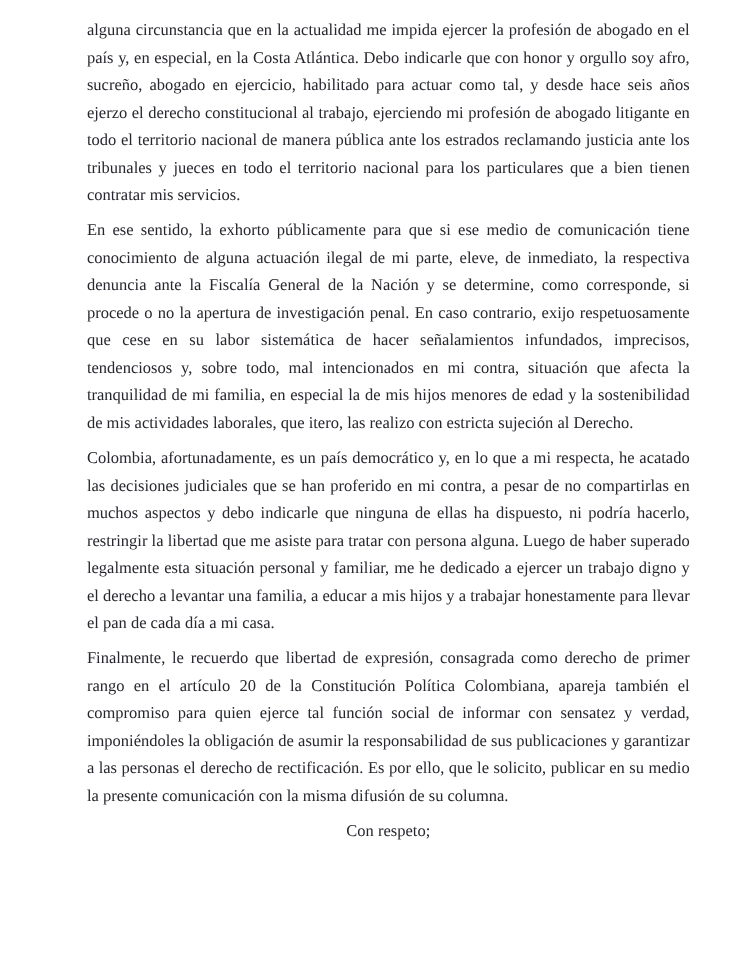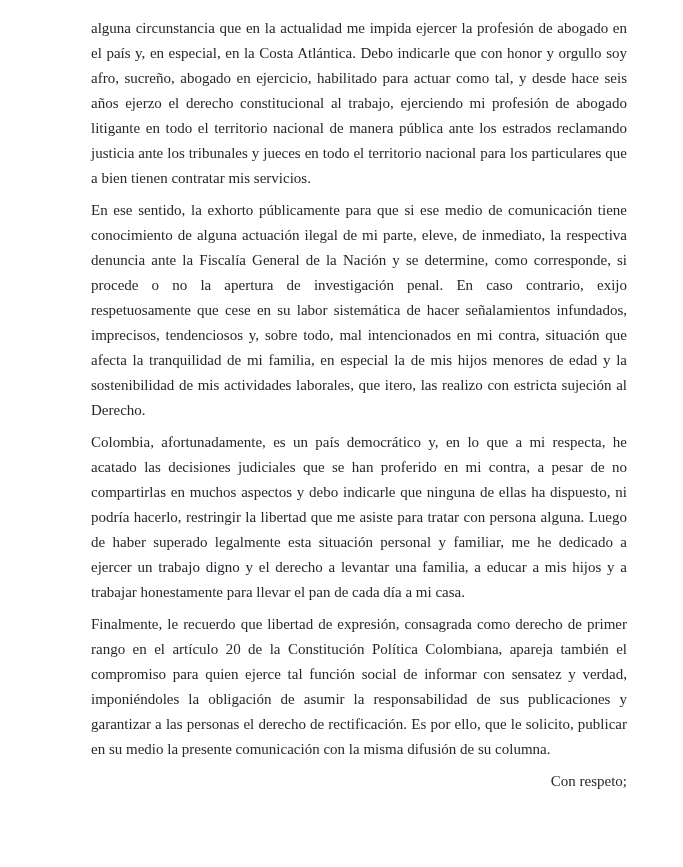--- a/index.html
+++ b/index.html
@@ -15,29 +15,29 @@
     background: #ffffff;
     padding: 16px 56px 0 75px;
     overflow: hidden;
   }
   .doc-body {
     font-family: "Liberation Serif", "DejaVu Serif", serif;
     font-size: 15px;
     color: #26262e;
   }
   .doc-body p {
-    margin: 0 0 7px 16px;
+    margin: 0 0 7px 4px;
     line-height: 25px;
   }
   .doc-body p.body-paragraph {
     text-align: justify;
   }
   .doc-body p.closing-line,
   .doc-body p.signature-line {
-    text-align: right;
+    text-align: center;
   }
 </style>
 </head>
 <body>
 
 <div class="page">
   <div class="doc-body">
     <p class="body-paragraph">alguna circunstancia que en la actualidad me impida ejercer la profesión de abogado en el país y, en especial, en la Costa Atlántica. Debo indicarle que con honor y orgullo soy afro, sucreño, abogado en ejercicio, habilitado para actuar como tal, y desde hace seis años ejerzo el derecho constitucional al trabajo, ejerciendo mi profesión de abogado litigante en todo el territorio nacional de manera pública ante los estrados reclamando justicia ante los tribunales y jueces en todo el territorio nacional para los particulares que a bien tienen contratar mis servicios.</p>
     <p class="body-paragraph">En ese sentido, la exhorto públicamente para que si ese medio de comunicación tiene conocimiento de alguna actuación ilegal de mi parte, eleve, de inmediato, la respectiva denuncia ante la Fiscalía General de la Nación y se determine, como corresponde, si procede o no la apertura de investigación penal. En caso contrario, exijo respetuosamente que cese en su labor sistemática de hacer señalamientos infundados, imprecisos, tendenciosos y, sobre todo, mal intencionados en mi contra, situación que afecta la tranquilidad de mi familia, en especial la de mis hijos menores de edad y la sostenibilidad de mis actividades laborales, que itero, las realizo con estricta sujeción al Derecho.</p>
     <p class="body-paragraph">Colombia, afortunadamente, es un país democrático y, en lo que a mi respecta, he acatado las decisiones judiciales que se han proferido en mi contra, a pesar de no compartirlas en muchos aspectos y debo indicarle que ninguna de ellas ha dispuesto, ni podría hacerlo, restringir la libertad que me asiste para tratar con persona alguna. Luego de haber superado legalmente esta situación personal y familiar, me he dedicado a ejercer un trabajo digno y el derecho a levantar una familia, a educar a mis hijos y a trabajar honestamente para llevar el pan de cada día a mi casa.</p>

